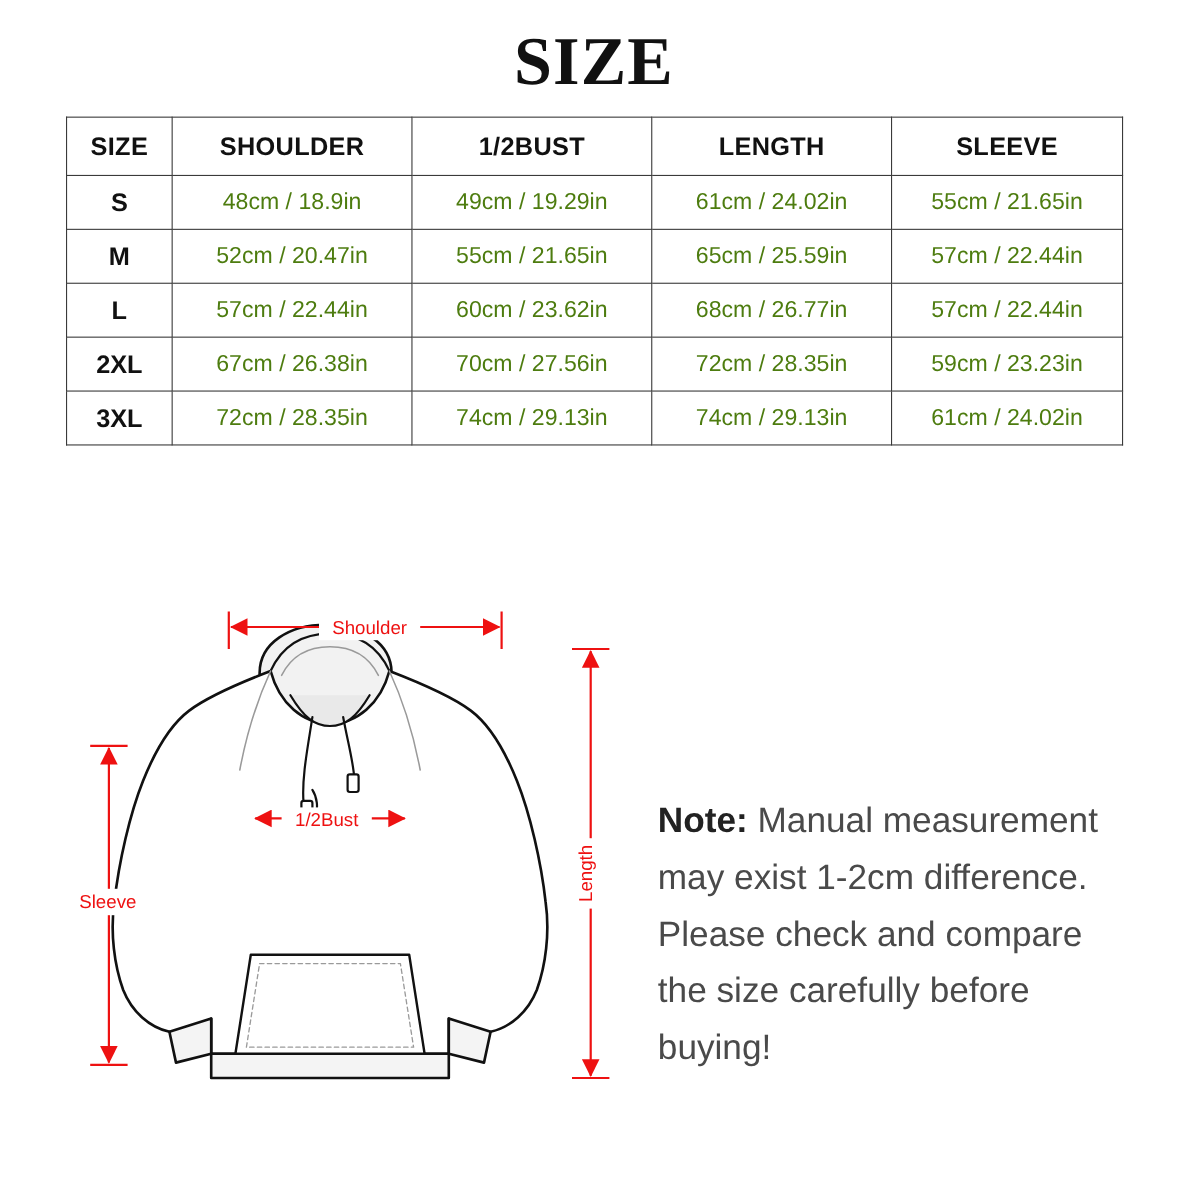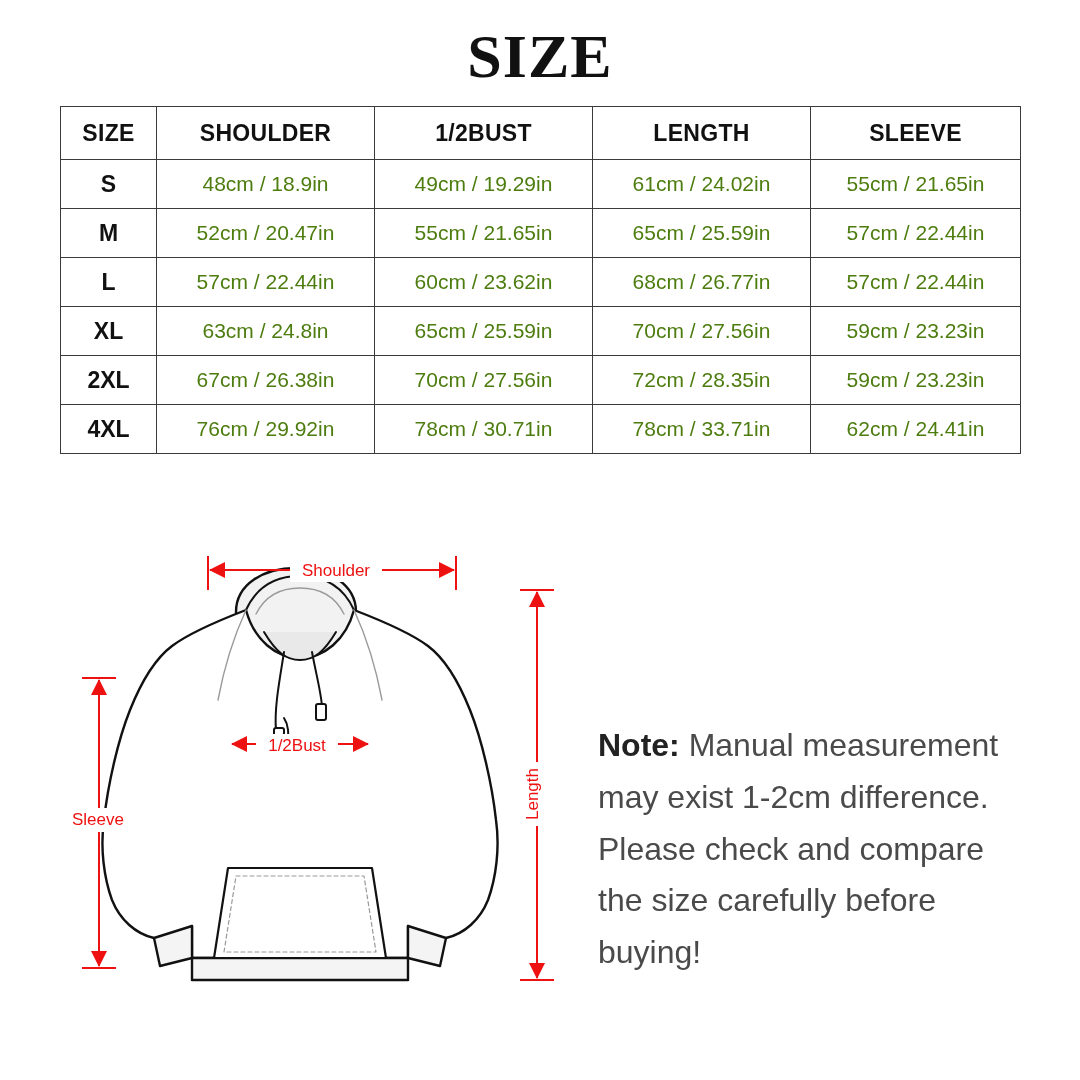--- a/index.html
+++ b/index.html
@@ -132,39 +132,32 @@
         <td>57cm / 22.44in</td>
       </tr>
       <tr>
         <td class="size-col">L</td>
         <td>57cm / 22.44in</td>
         <td>60cm / 23.62in</td>
         <td>68cm / 26.77in</td>
         <td>57cm / 22.44in</td>
       </tr>
       <tr>
-        <td class="size-col">XL</td>
-        <td>63cm / 24.8in</td>
-        <td>65cm / 25.59in</td>
-        <td>70cm / 27.56in</td>
-        <td>59cm / 23.23in</td>
-      </tr>
-      <tr>
         <td class="size-col">2XL</td>
         <td>67cm / 26.38in</td>
         <td>70cm / 27.56in</td>
         <td>72cm / 28.35in</td>
         <td>59cm / 23.23in</td>
       </tr>
       <tr>
-        <td class="size-col">4XL</td>
-        <td>76cm / 29.92in</td>
-        <td>78cm / 30.71in</td>
-        <td>78cm / 33.71in</td>
-        <td>62cm / 24.41in</td>
+        <td class="size-col">3XL</td>
+        <td>72cm / 28.35in</td>
+        <td>74cm / 29.13in</td>
+        <td>74cm / 29.13in</td>
+        <td>61cm / 24.02in</td>
       </tr>
     </tbody>
   </table>
 </div>
 
 <div class="diagram">
   <svg width="520" height="470" viewBox="0 0 520 470" xmlns="http://www.w3.org/2000/svg">
     <defs>
       <marker id="arrHead" markerWidth="9" markerHeight="9" refX="7.5" refY="4" orient="auto">
         <path d="M0,0 L8,4 L0,8 Z" fill="#ee1111"></path>

